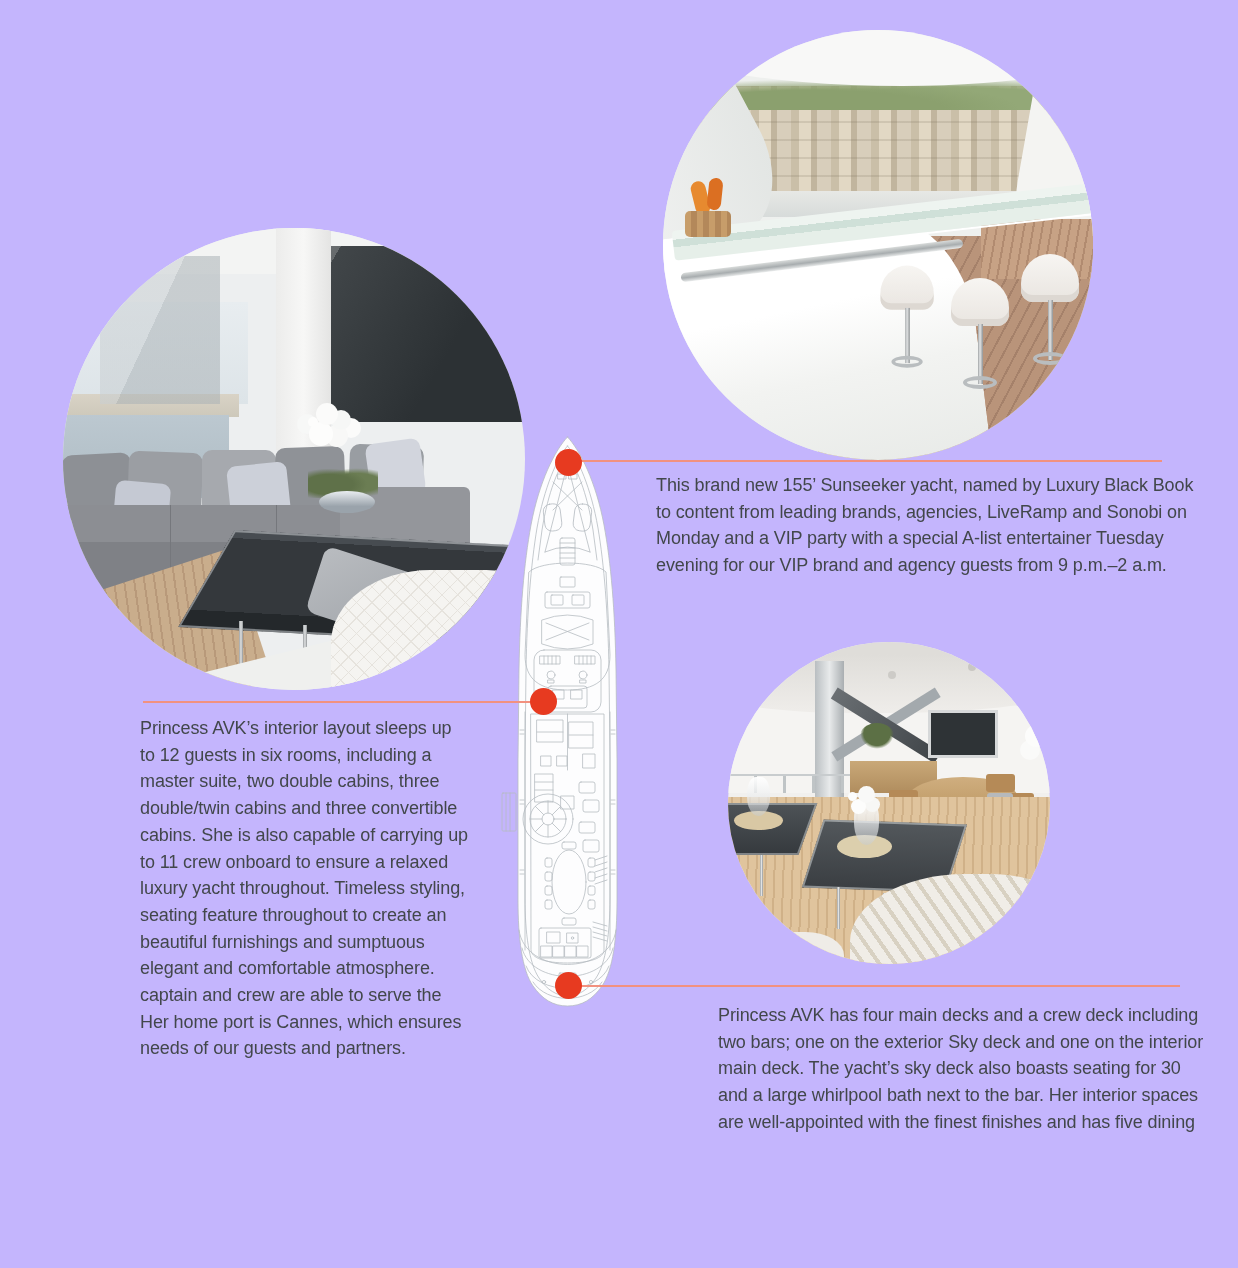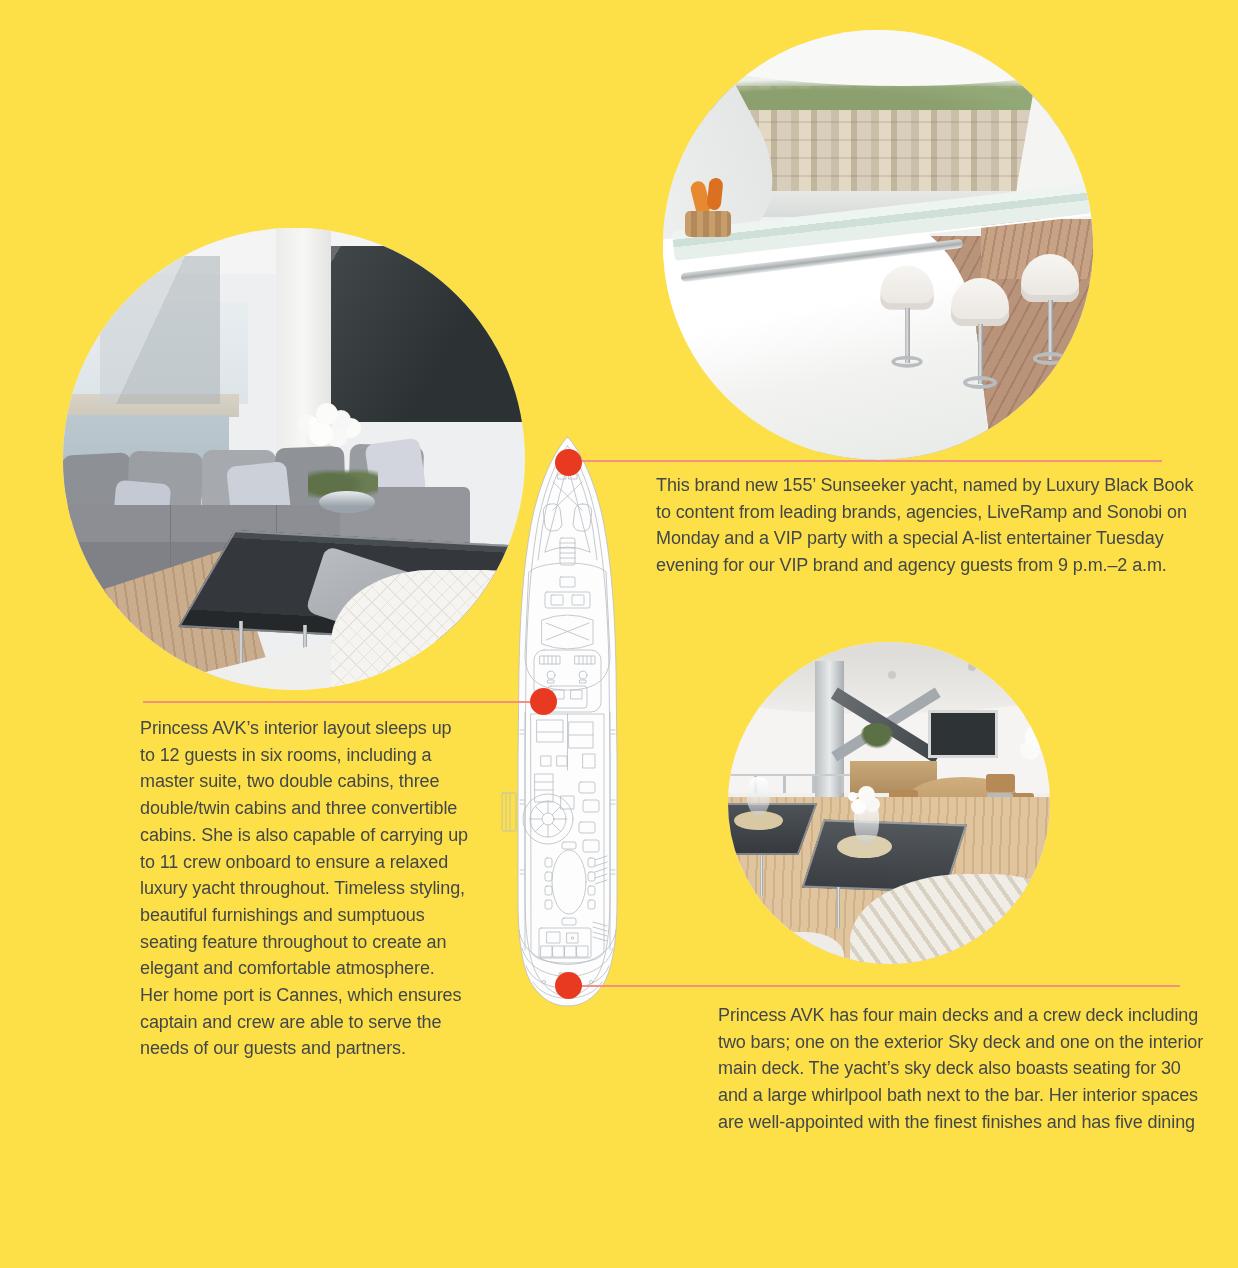--- a/index.html
+++ b/index.html
@@ -3,21 +3,21 @@
 <meta charset="utf-8">
 <style>
   :root{
     --marker-dot:#e73a20;
     --connector-line:#f2917f;
     --body-text:#42474b;
     --plan-stroke:#b6bcc2;
   }
   *{margin:0;padding:0;box-sizing:border-box;}
   body{background:#ffffff;font-family:"Liberation Sans","DejaVu Sans",sans-serif;}
-  .page{position:relative;width:1238px;height:1268px;background:#fde047;overflow:hidden;}
+  .page{position:relative;width:1238px;height:1268px;background:#c4b5fd;overflow:hidden;}
 
   
   .circle-photo{position:absolute;border-radius:50%;overflow:hidden;}
   .circle-photo > div{position:absolute;}
 
   
   .photo-bar{left:663px;top:30px;width:430px;height:430px;background:#eef0ee;}
   .p1-city{left:8%;right:5%;top:13%;height:29%;
     background:
       repeating-linear-gradient(0deg,transparent 0 16px,rgba(120,110,90,.18) 16px 18px),
@@ -388,25 +388,25 @@
   </div>
 
   <div class="para para-interior">
     <div>Princess AVK’s interior layout sleeps up</div>
     <div>to 12 guests in six rooms, including a</div>
     <div>master suite, two double cabins, three</div>
     <div>double/twin cabins and three convertible</div>
     <div>cabins. She is also capable of carrying up</div>
     <div>to 11 crew onboard to ensure a relaxed</div>
     <div>luxury yacht throughout. Timeless styling,</div>
+    <div>seating feature throughout to create an</div>
     <div>beautiful furnishings and sumptuous</div>
-    <div>seating feature throughout to create an</div>
     <div>elegant and comfortable atmosphere.</div>
+    <div>captain and crew are able to serve the</div>
     <div>Her home port is Cannes, which ensures</div>
-    <div>captain and crew are able to serve the</div>
     <div>needs of our guests and partners.</div>
   </div>
 
   <div class="para para-decks">
     <div>Princess AVK has four main decks and a crew deck including</div>
     <div>two bars; one on the exterior Sky deck and one on the interior</div>
     <div>main deck. The yacht’s sky deck also boasts seating for 30</div>
     <div>and a large whirlpool bath next to the bar. Her interior spaces</div>
     <div>are well-appointed with the finest finishes and has five dining</div>
   </div>

